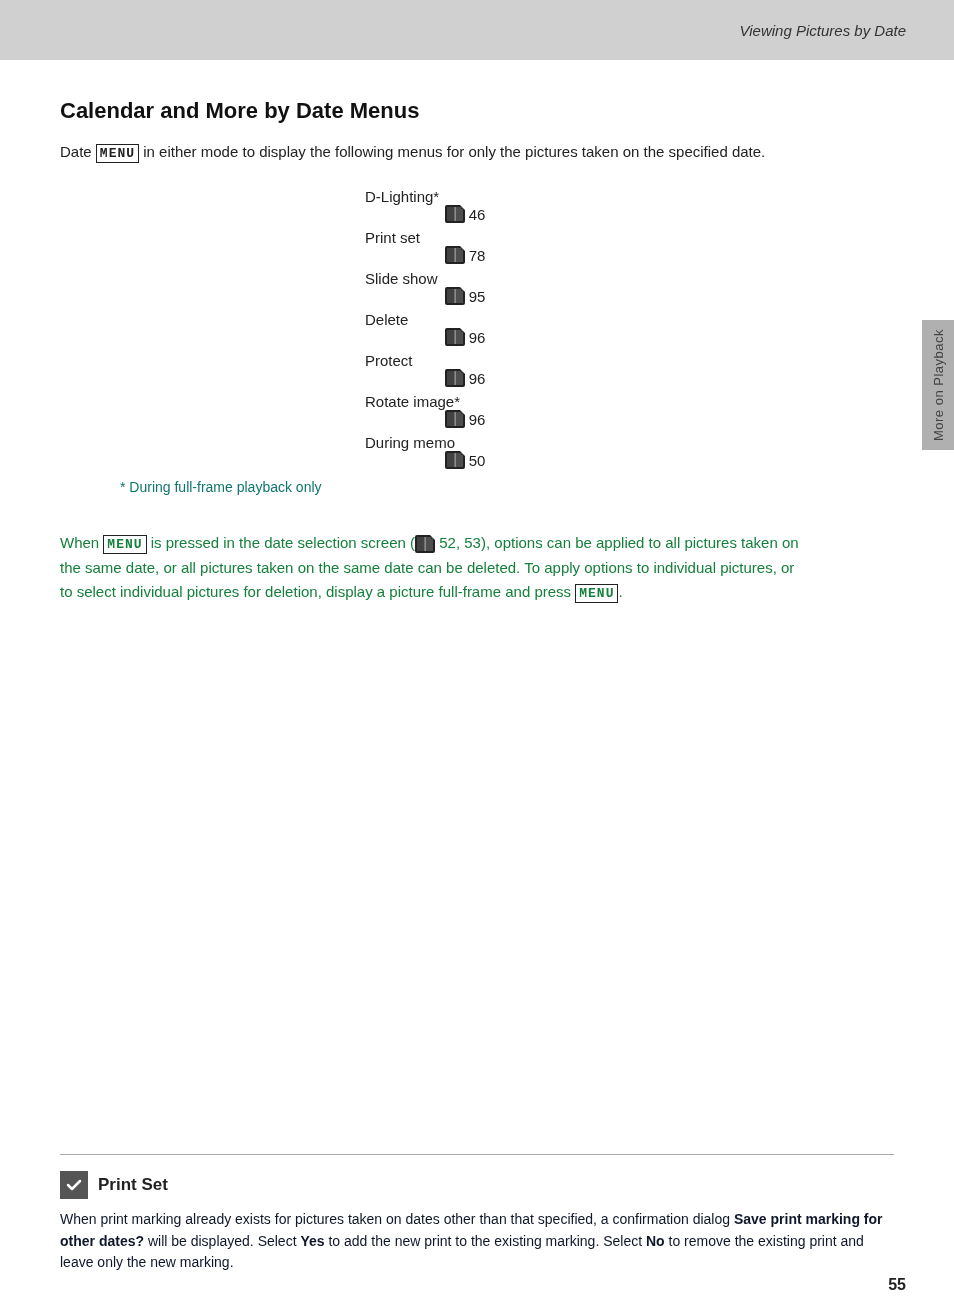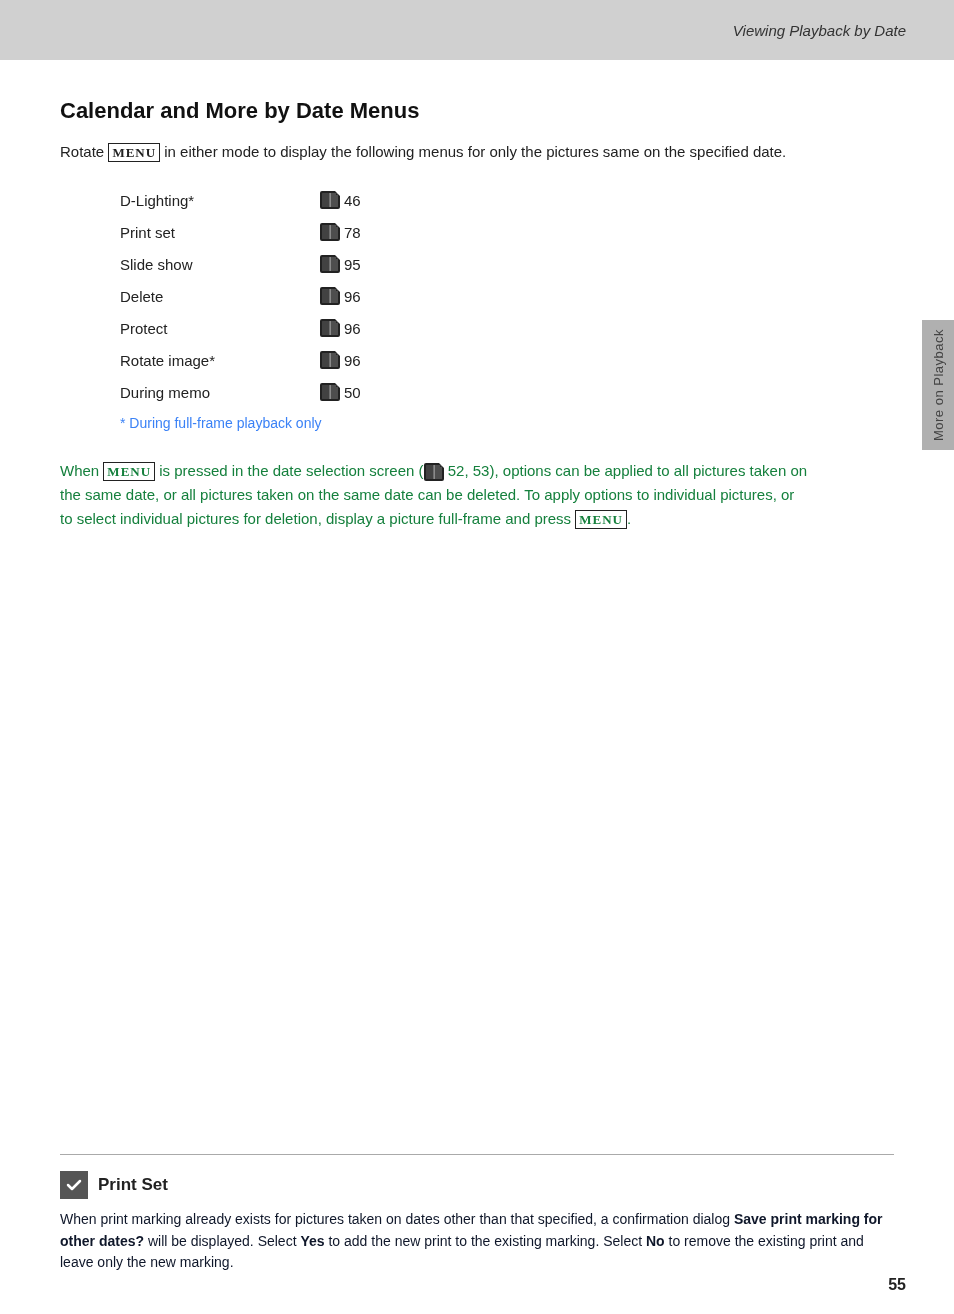--- a/index.html
+++ b/index.html
@@ -47,40 +47,41 @@
     
     .intro-para {
       font-size: 15px;
       line-height: 1.55;
       margin-bottom: 24px;
       color: #222;
     }
 
     
     .menu-kw {
-      font-family: Liberation Serif, serif;
+      font-family: Liberation Mono, monospace;
       font-weight: bold;
       font-size: 13px;
       border: 1.5px solid #222;
       padding: 1px 3px;
       letter-spacing: 1px;
       background: #fff;
     }
 
     
     .menu-table {
       margin-left: 60px;
       margin-bottom: 10px;
     }
 
     .menu-row {
       display: flex;
       align-items: center;
       margin-bottom: 6px;
       min-height: 26px;
+      flex-direction: column;
     }
 
     .menu-item-label {
       width: 200px;
       font-size: 15px;
       color: #222;
     }
 
     .menu-item-ref {
       display: flex;
@@ -119,22 +120,22 @@
     }
 
     .ref-num {
       font-size: 15px;
     }
 
     
     .footnote {
       margin-left: 60px;
       font-size: 14px;
-      color: #3b82f6;
-      margin-bottom: 28px;
+      color: #0f766e;
+      margin-bottom: 36px;
     }
 
     
     .body-para {
       font-size: 15px;
       line-height: 1.6;
       color: #15803d;
       margin-bottom: 20px;
     }
 
@@ -218,29 +219,29 @@
       right: 48px;
       font-size: 16px;
       color: #222;
       font-weight: bold;
     }
   </style>
 </head>
 <body>
 
 <div class="header-bar">
-  <span class="header-title">Viewing Playback by Date</span>
+  <span class="header-title">Viewing Pictures by Date</span>
 </div>
 
 <div class="main-content">
 
   <h1 class="section-heading">Calendar and More by Date Menus</h1>
 
   <p class="intro-para">
-    <span>Rotate </span><span class="menu-kw">MENU</span><span> in either mode to display the following menus for only the pictures same on the specified date.</span>
+    <span>Date </span><span class="menu-kw">MENU</span><span> in either mode to display the following menus for only the pictures taken on the specified date.</span>
   </p>
 
   <div class="menu-table">
     <div class="menu-row">
       <span class="menu-item-label">D-Lighting*</span>
       <span class="menu-item-ref">
         <span class="ref-icon" style="background: rgb(34, 34, 34); color: rgb(255, 255, 255); font-size: 9px; font-weight: bold; width: 20px; height: 18px; display: inline-flex; align-items: center; justify-content: center; border-radius: 2px; position: relative; flex-shrink: 0; vertical-align: middle;">
             <svg width="18" height="16" viewBox="0 0 18 16">
               <rect width="18" height="16" rx="1" fill="#222"></rect>
               <rect x="1" y="1" width="7" height="14" rx="0.5" fill="#fff" opacity="0.15"></rect>

